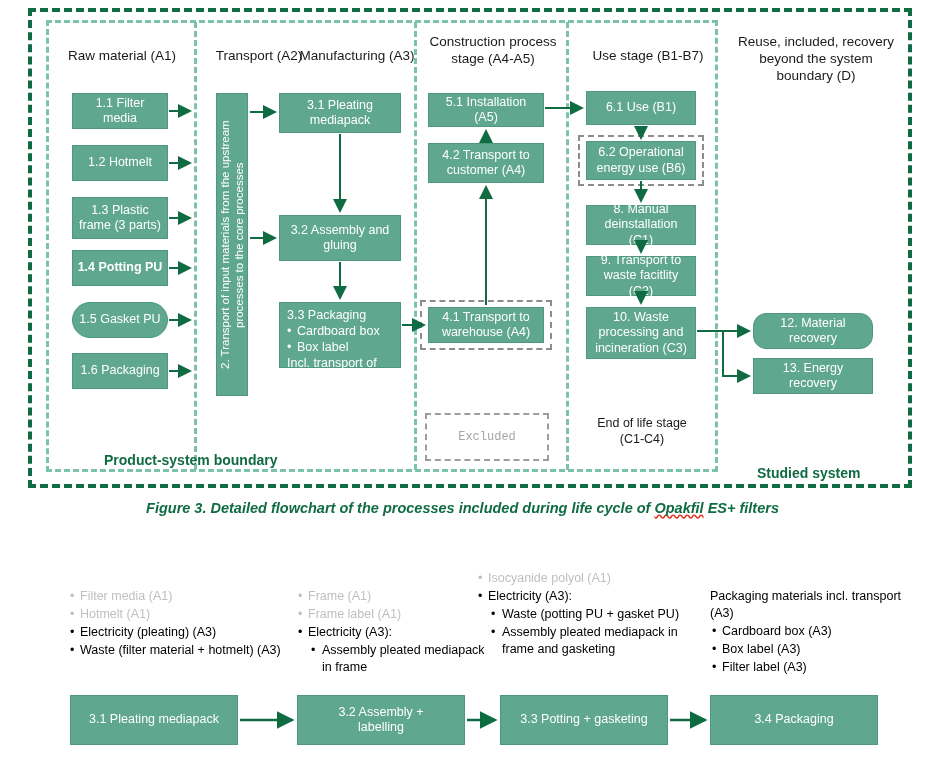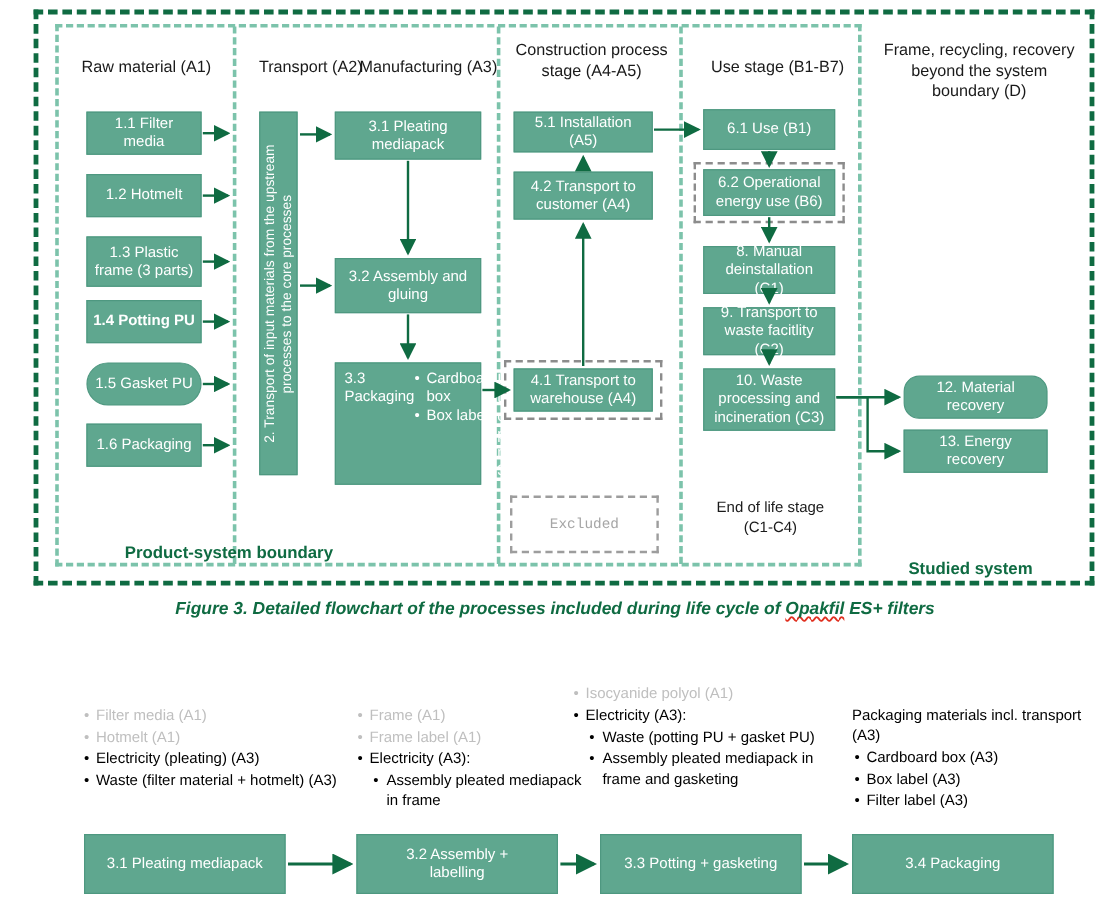--- a/index.html
+++ b/index.html
@@ -111,42 +111,42 @@
   <div class="abs" style="left:194px;top:22px;width:0;height:448px;border-left:3px dashed #7cc3ab;"></div>
   <div class="abs" style="left:414px;top:22px;width:0;height:448px;border-left:3px dashed #7cc3ab;"></div>
   <div class="abs" style="left:566px;top:22px;width:0;height:448px;border-left:3px dashed #7cc3ab;"></div>
 
   <div class="abs col-head" style="left:52px;top:48px;width:140px;white-space:pre-line;">Raw material  (A1)</div>
   <div class="abs col-head" style="left:198px;top:48px;width:122px;white-space:pre-line;">Transport (A2)</div>
   <div class="abs col-head" style="left:284px;top:48px;width:146px;white-space:pre-line;">Manufacturing  (A3)</div>
   <div class="abs col-head" style="left:420px;top:34px;width:146px;white-space:pre-line;">Construction process
 stage (A4-A5)</div>
   <div class="abs col-head" style="left:578px;top:48px;width:140px;white-space:pre-line;">Use stage (B1-B7)</div>
-  <div class="abs col-head" style="left:724px;top:34px;width:184px;white-space:pre-line;">Frame, recycling, recovery
+  <div class="abs col-head" style="left:724px;top:34px;width:184px;white-space:pre-line;">Reuse, included, recovery
 beyond the system
 boundary (D)</div>
 
   <div class="abs pbox" style="left:72px;top:93px;width:96px;height:36px;white-space:pre-line;">1.1 Filter media</div>
   <div class="abs pbox" style="left:72px;top:145px;width:96px;height:36px;white-space:pre-line;">1.2 Hotmelt</div>
   <div class="abs pbox" style="left:72px;top:197px;width:96px;height:42px;white-space:pre-line;">1.3 Plastic
 frame (3 parts)</div>
   <div class="abs pbox" style="left:72px;top:250px;width:96px;height:36px;white-space:pre-line;font-weight:bold;">1.4 Potting PU</div>
   <div class="abs pbox" style="left:72px;top:302px;width:96px;height:36px;white-space:pre-line;border-radius:18px;">1.5 Gasket PU</div>
   <div class="abs pbox" style="left:72px;top:353px;width:96px;height:36px;white-space:pre-line;">1.6 Packaging</div>
 
   <div class="abs vert-box" style="left:216px;top:93px;width:32px;height:303px;">
     <span class="vtext">2. Transport of input materials from the upstream processes to the core processes</span>
   </div>
 
   <div class="abs pbox" style="left:279px;top:93px;width:122px;height:40px;white-space:pre-line;">3.1 Pleating
 mediapack</div>
   <div class="abs pbox" style="left:279px;top:215px;width:122px;height:46px;white-space:pre-line;">3.2 Assembly and
 gluing</div>
 
-  <div class="abs pbox left-align" style="left:279px;top:302px;width:122px;height:102px;">
+  <div class="abs pbox left-align" style="left:279px;top:302px;width:122px;height:66px;flex-direction:column;">
     <div style="margin-bottom:1px;">3.3 Packaging</div>
     <ul class="blist">
       <li>Cardboard box</li>
       <li>Box label</li>
     </ul>
     <div style="margin-top:1px;">Incl. transport of packaging materials 3.4</div>
   </div>
 
   <div class="abs pbox" style="left:428px;top:93px;width:116px;height:34px;white-space:pre-line;">5.1 Installation (A5)</div>
   <div class="abs pbox" style="left:428px;top:143px;width:116px;height:40px;white-space:pre-line;">4.2 Transport to

